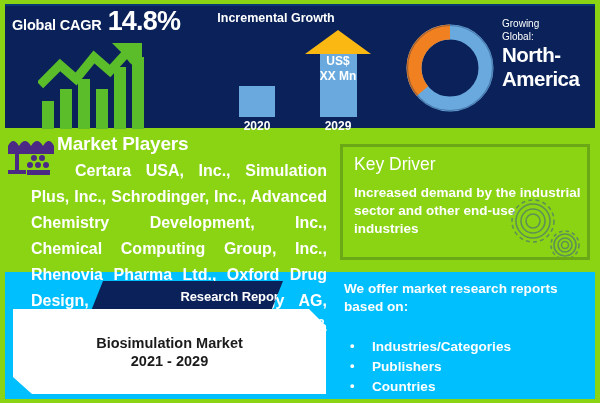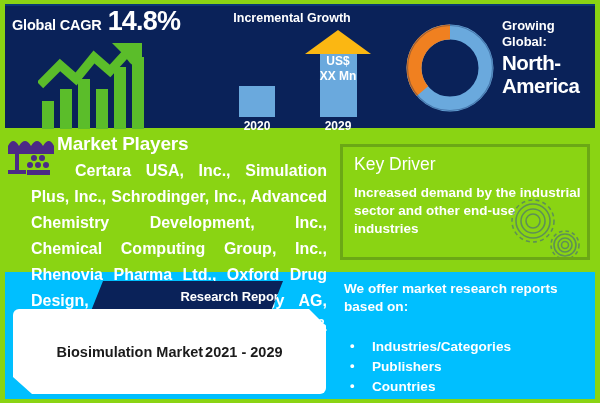--- a/index.html
+++ b/index.html
@@ -38,21 +38,21 @@
   .cagr-value {
     color:#ffffff; font-size:27px; font-weight:bold; line-height:1;
     letter-spacing:-0.8px;
   }
   .cagr-icon { position:absolute; left:30px; top:33px; }
 
   
   .incr-wrap { position:absolute; left:212px; top:10px; width:175px; height:118px; }
   .incr-title {
     color:#ffffff; font-size:12.5px; font-weight:bold; text-align:center;
-    line-height:1.35; width:120px; margin-left:20px;
+    line-height:1.35; width:120px; margin-left:4px;
   }
   .bars-row { position:absolute; left:0; top:0; width:175px; height:118px; }
 
   .bar-group { position:absolute; text-align:center; }
   .bar-box   { background:#6aa9dd; margin:0 auto; }
   .bar-year  { color:#ffffff; font-size:12px; font-weight:bold; margin-top:2px; }
 
   .g2020 { left:20px; top:76px; width:50px; }
   .g2020 .bar-box { width:36px; height:31px; }
 
@@ -68,21 +68,21 @@
     display:flex; flex-direction:column; justify-content:flex-start; align-items:center;
   }
   .usd-txt { color:#ffffff; font-size:12px; font-weight:bold; line-height:1.25; white-space:nowrap; }
 
   
   .region-wrap { position:absolute; left:392px; top:6px; width:204px; height:122px; }
   .donut { position:absolute; left:8px; top:12px; }
   .region-text {
     position:absolute; left:110px; top:12px; width:94px;
   }
-  .region-small { color:#ffffff; font-size:13px; font-weight:bold; line-height:1.25; }
+  .region-small { color:#ffffff; font-size:10px; font-weight:normal; line-height:1.25; }
   .region-big   { color:#ffffff; font-size:20.5px; font-weight:bold; line-height:1.15; letter-spacing:-0.5px; }
 
   
   .players { position:absolute; left:5px; top:130px; width:330px; height:140px; }
   .players-icon { position:absolute; left:1px; top:4px; }
   .players-title {
     position:absolute; left:52px; top:3px;
     color:#ffffff; font-size:19px; font-weight:bold; letter-spacing:-0.2px;
   }
   .players-body {
@@ -113,23 +113,22 @@
     position:absolute; left:86px; top:5px; width:192px; height:30px;
     background:#0a2259; color:#ffffff;
     clip-path:polygon(12px 0, 192px 0, 180px 30px, 0 30px);
     display:flex; align-items:center; justify-content:flex-end;
   }
   .ribbon span { font-size:13px; font-weight:bold; letter-spacing:-0.1px; }
   .card {
     position:absolute; left:8px; top:33px; width:313px; height:85px;
     background:#ffffff;
     clip-path:polygon(0 0, 296px 0, 313px 17px, 313px 85px, 19px 85px, 0 68px);
-    display:flex; flex-direction:row; align-items:center; justify-content:center;
+    display:flex; flex-direction:column; align-items:center; justify-content:center;
     gap:2px;
-    border-radius:6px;
   }
   .card-l1 { color:#1b1b1b; font-size:14.5px; font-weight:bold; }
   .card-l2 { color:#1b1b1b; font-size:14.5px; font-weight:bold; }
 
   
   .offers { position:absolute; left:344px; top:280px; width:250px; height:115px; }
   .offers-head {
     color:#ffffff; font-size:13.6px; font-weight:bold; line-height:1.35; width:236px;
   }
   .offers-list { margin-top:20px; list-style:none; }

